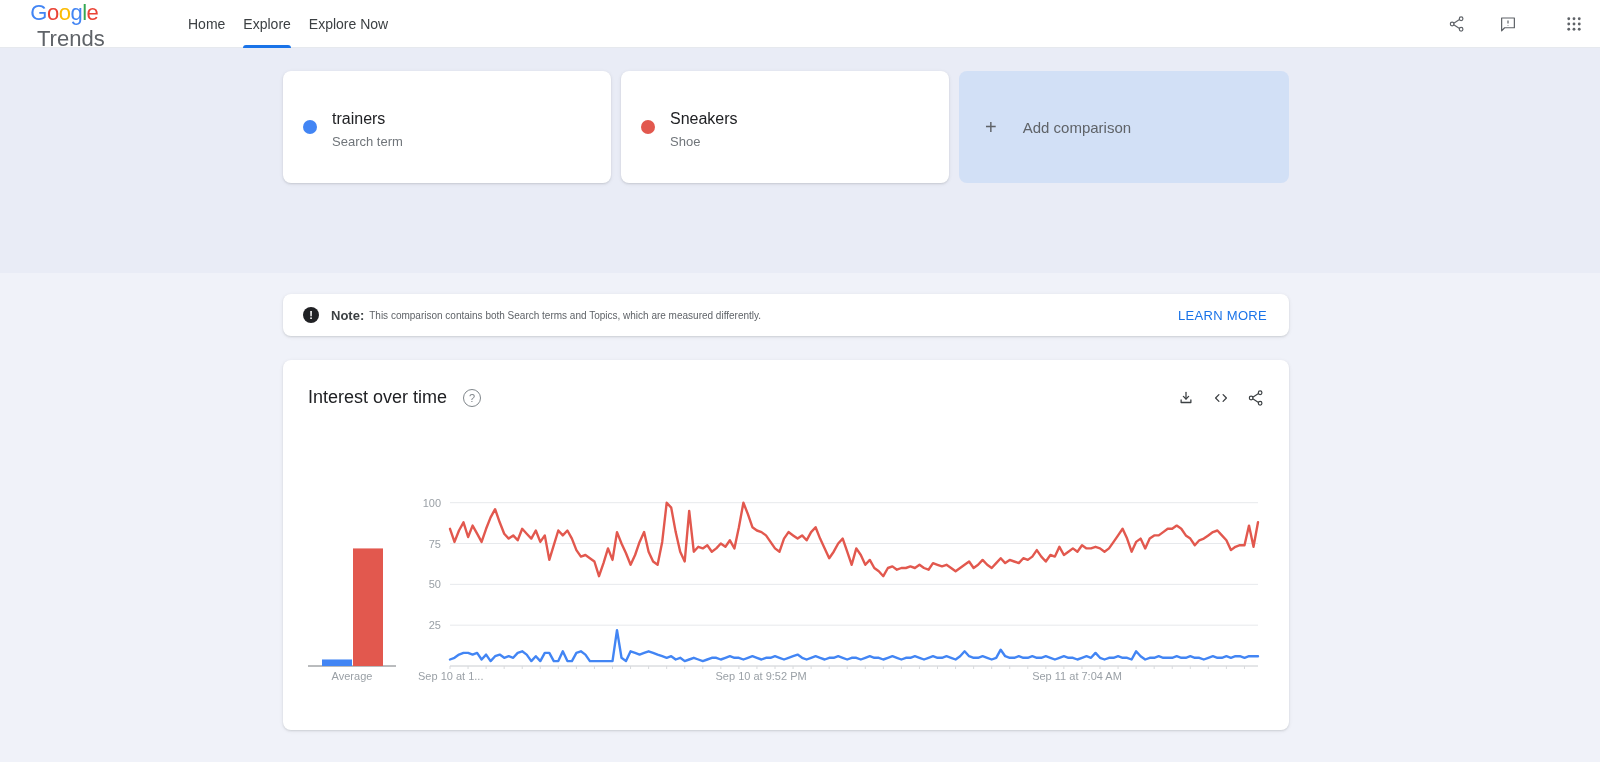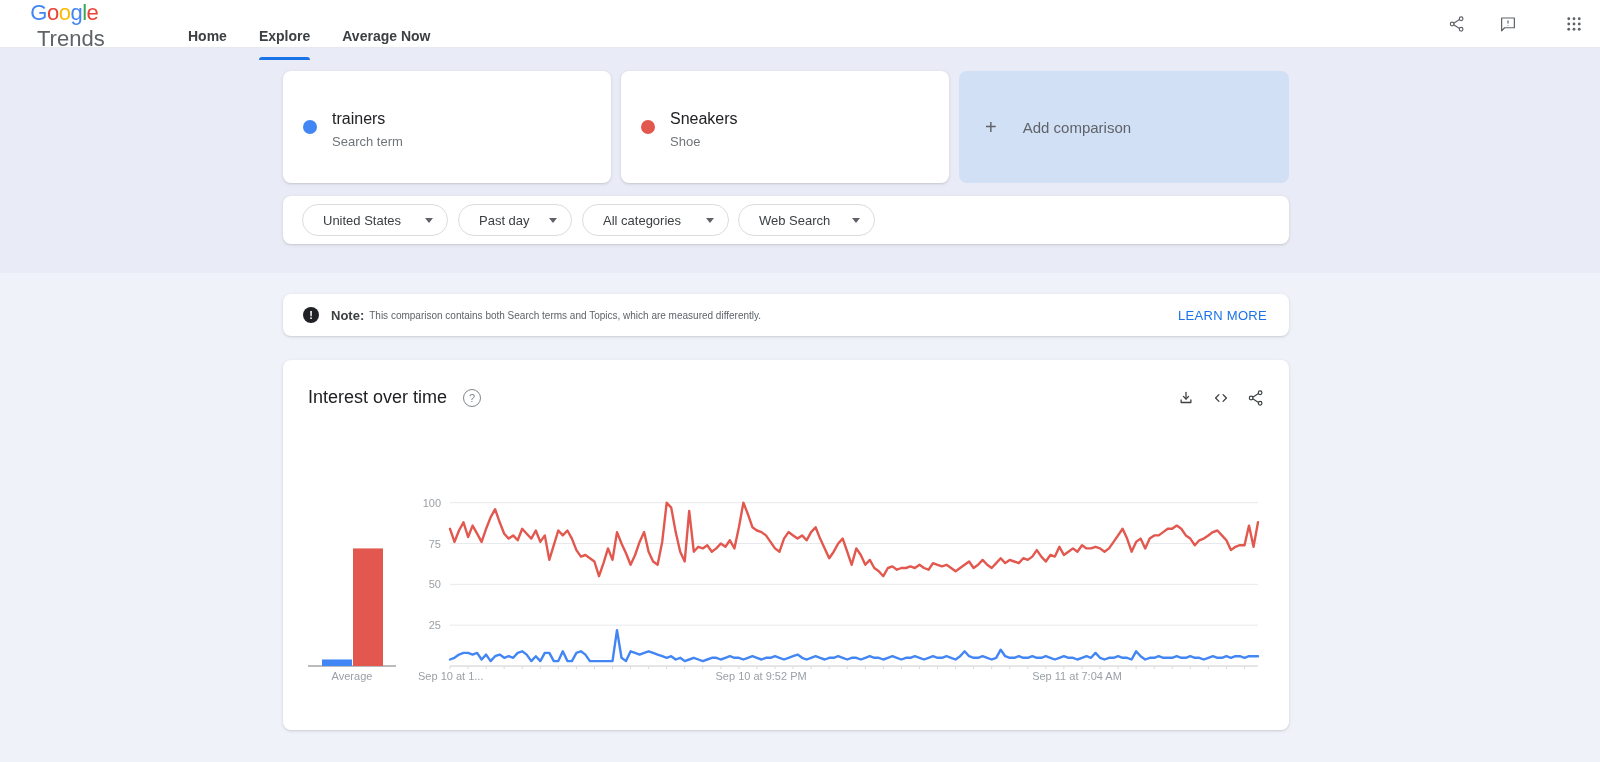--- a/index.html
+++ b/index.html
@@ -8,21 +8,21 @@
           font-family:"Liberation Sans", sans-serif; background:#f0f2f9; color:#202124; }
 
   
   .header { position:absolute; top:0; left:0; width:1600px; height:48px; background:#fff;
             border-bottom:1px solid #e6e9ee; z-index:5; }
   .logo { position:absolute; left:24px; top:0; height:48px; display:flex; align-items:center;
           font-size:22px; cursor:pointer;flex-direction:column; }
   .logo .brand { font-weight:500; letter-spacing:-0.5px; }
   .l-blue{color:#4285F4;} .l-red{color:#EA4335;} .l-yellow{color:#FBBC05;} .l-green{color:#34A853;}
   .logo .product { color:#5f6368; margin-left:13px; font-weight:400; }
-  .nav { position:absolute; left:188px; top:12px; height:48px; display:flex; gap:32px;font-weight:bold; }
+  .nav { position:absolute; left:188px; top:0; height:48px; display:flex; gap:18px; }
   .nav-item { position:relative; height:48px; display:flex; align-items:center;
               font-size:14px; color:#3c4043; cursor:pointer; }
   .nav-item.active::after { content:""; position:absolute; left:0; right:0; bottom:0; height:3px;
               background:#1a73e8; border-radius:3px 3px 0 0; }
   .hdr-icons { position:absolute; top:0; right:0; height:48px; }
   .hdr-icon { position:absolute; top:15px; width:18px; height:18px; cursor:pointer; }
 
   
   .hero-bg { position:absolute; top:48px; left:0; width:1600px; height:225px; background:#e9ecf6; }
 
@@ -76,21 +76,21 @@
   <div class="hero-bg"></div>
 
   <div class="header">
     <div class="logo">
       <span class="brand"><span class="l-blue">G</span><span class="l-red">o</span><span class="l-yellow">o</span><span class="l-blue">g</span><span class="l-green">l</span><span class="l-red">e</span></span>
       <span class="product">Trends</span>
     </div>
     <div class="nav">
       <div class="nav-item">Home</div>
       <div class="nav-item active">Explore</div>
-      <div class="nav-item">Average Now</div>
+      <div class="nav-item">Explore Now</div>
     </div>
     <div class="hdr-icons">
 
       <svg class="hdr-icon" style="right:134px;" viewBox="0 0 24 24" fill="none" stroke="#5f6368" stroke-width="1.6">
         <circle cx="17.5" cy="5" r="2.4"></circle>
           <circle cx="5.5" cy="12" r="2.4"></circle>
           <circle cx="17.5" cy="19" r="2.4"></circle>
         <line x1="7.7" y1="10.9" x2="15.3" y2="6.1"></line>
           <line x1="7.7" y1="13.1" x2="15.3" y2="17.9"></line>
       </svg>
@@ -121,38 +121,20 @@
   <div class="card term-card" style="left:621px;">
     <div class="term-dot" style="background: rgb(226, 88, 78);"></div>
     <div class="term-name">Sneakers</div>
     <div class="term-type">Shoe</div>
   </div>
   <div class="card add-card">
     <span class="add-plus">+</span>
     <span class="add-label">Add comparison</span>
   </div>
 
-  <div class="card filters-card">
-    <div class="chip" style="left:19px; width:146px;">
-      <span>United States</span>
-      <span class="drop-arrow"></span>
-    </div>
-    <div class="chip" style="left:175px; width:114px;">
-      <span>Past day</span>
-      <span class="drop-arrow"></span>
-    </div>
-    <div class="chip" style="left:299px; width:147px;">
-      <span>All categories</span>
-      <span class="drop-arrow"></span>
-    </div>
-    <div class="chip" style="left:455px; width:137px;">
-      <span>Web Search</span>
-      <span class="drop-arrow"></span>
-    </div>
-  </div>
 
   <div class="card note-card">
     <div class="note-icon">!</div>
     <span class="note-prefix">Note:</span>
     <span class="note-text">This comparison contains both Search terms and Topics, which are measured differently.</span>
     <span class="learn-more">LEARN MORE</span>
   </div>
 
   <div class="card chart-card">
     <div class="chart-title-row">

